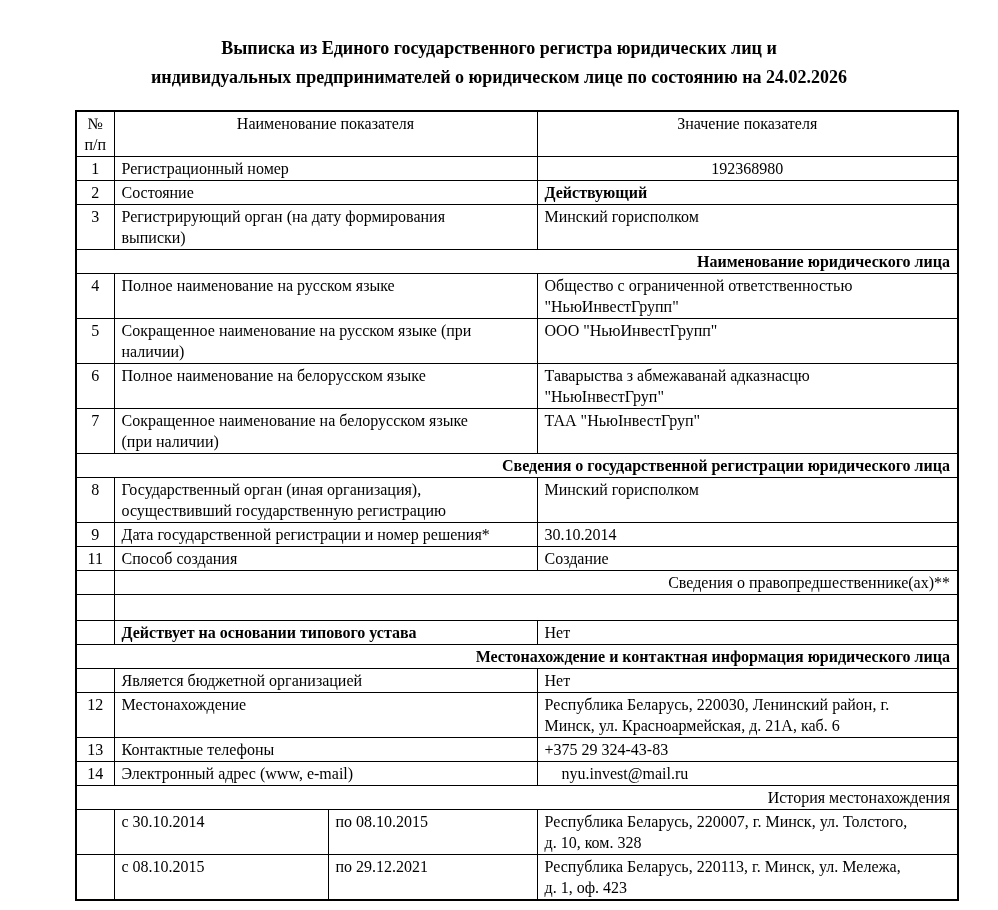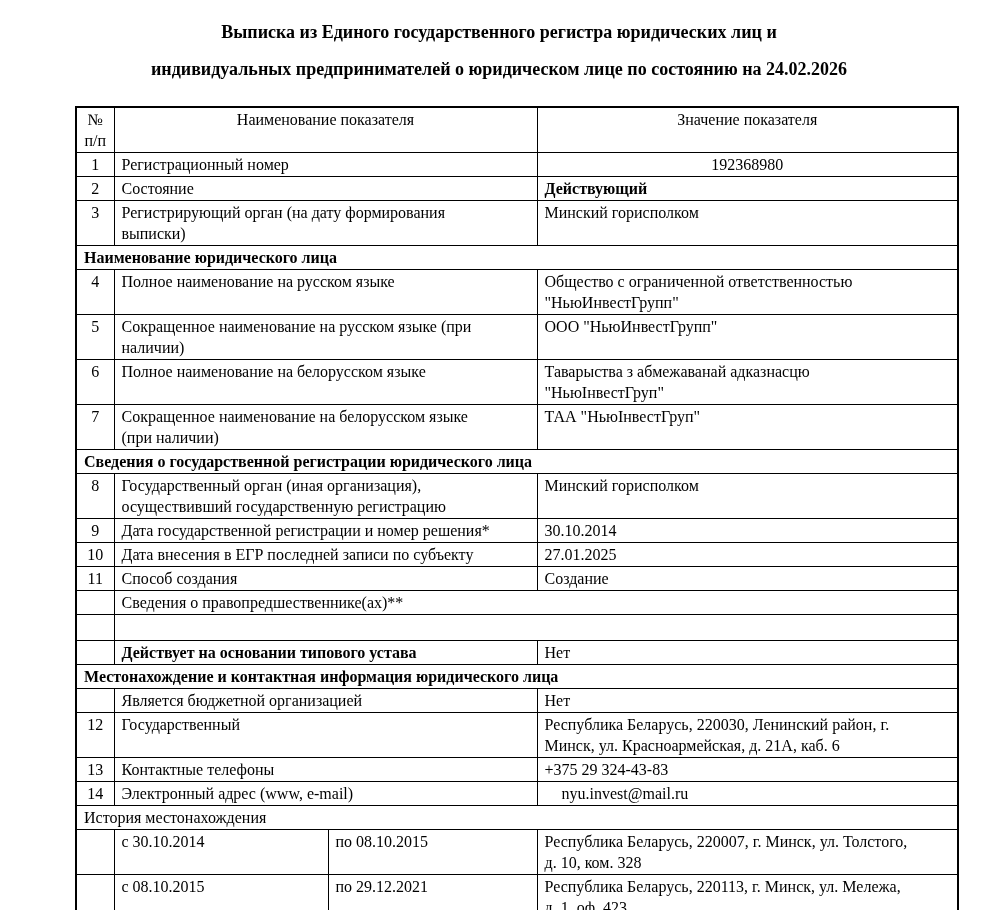--- a/index.html
+++ b/index.html
@@ -2,38 +2,38 @@
 <html><head>
 <meta charset="utf-8">
 <style>
   html,body { margin:0; padding:0; }
   body {
     width:998px; height:910px; background:#ffffff; color:#000000;
     font-family:"Liberation Serif", serif; overflow:hidden;
   }
   .title {
     font-size:18px; font-weight:bold; text-align:center;
-    white-space:pre-line; line-height:37px;
-    margin:14px 70px 18px 70px;
+    white-space:pre-line; line-height:29px;
+    margin:34px 70px 18px 70px;
   }
   table.extract {
     border-collapse:collapse; table-layout:fixed;
     margin-left:75px; width:882px;
     border:2px solid #000;
   }
   th, td {
     border:1px solid #000; vertical-align:top;
     padding:1px 7px; font-size:16px; line-height:21px;
     white-space:pre-line; overflow:hidden;
   }
   th { font-weight:normal; text-align:center; padding:1px 2px; }
   td.num { text-align:center; padding:1px 1px; }
   td.val-center { text-align:center; }
   .b { font-weight:bold;margin-left:28px; }
-  td.section { text-align:left; }
+  td.section { text-align:right; }
   tr.empty-row td { height:23px; }
   td.indent { padding-left:24px; }
 </style>
 </head>
 <body>
 
 <div class="page">
   <div class="title">Выписка из Единого государственного регистра юридических лиц и
 индивидуальных предпринимателей о юридическом лице по состоянию на 24.02.2026</div>
 
@@ -104,25 +104,20 @@
           <td colspan="2">Государственный орган (иная организация),
 осуществивший государственную регистрацию</td>
           <td>Минский горисполком</td>
         </tr>
         <tr>
           <td class="num">9</td>
           <td colspan="2">Дата государственной регистрации и номер решения*</td>
           <td>30.10.2014</td>
         </tr>
         <tr>
-          <td class="num">10</td>
-          <td colspan="2">Дата внесения в ЕГР последней записи по субъекту</td>
-          <td>27.01.2025</td>
-        </tr>
-        <tr>
           <td class="num">11</td>
           <td colspan="2">Способ создания</td>
           <td>Создание</td>
         </tr>
         <tr>
           <td class="num"></td>
           <td class="section" colspan="3">Сведения о правопредшественнике(ах)**</td>
         </tr>
         <tr class="empty-row">
           <td class="num"></td>
@@ -136,21 +131,21 @@
         <tr>
           <td class="section b" colspan="4">Местонахождение и контактная информация юридического лица</td>
         </tr>
         <tr>
           <td class="num"></td>
           <td colspan="2">Является бюджетной организацией</td>
           <td>Нет</td>
         </tr>
         <tr>
           <td class="num">12</td>
-          <td colspan="2">Государственный</td>
+          <td colspan="2">Местонахождение</td>
           <td>Республика Беларусь, 220030, Ленинский район, г.
 Минск, ул. Красноармейская, д. 21А, каб. 6</td>
         </tr>
         <tr>
           <td class="num">13</td>
           <td colspan="2">Контактные телефоны</td>
           <td>+375 29 324-43-83</td>
         </tr>
         <tr>
           <td class="num">14</td>

